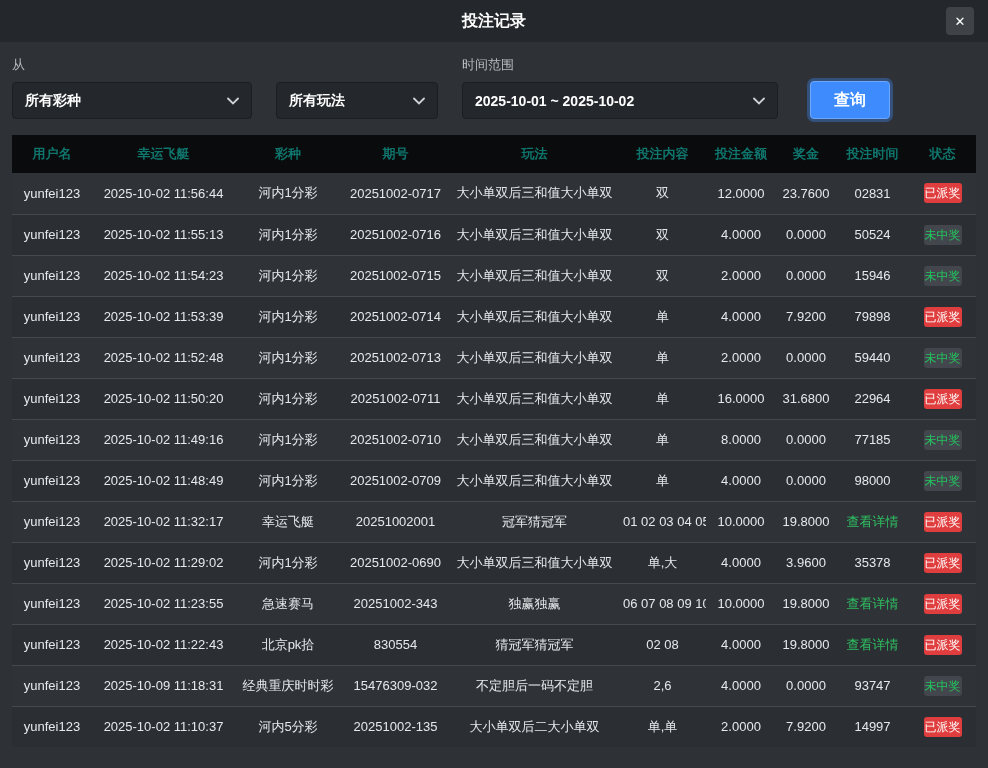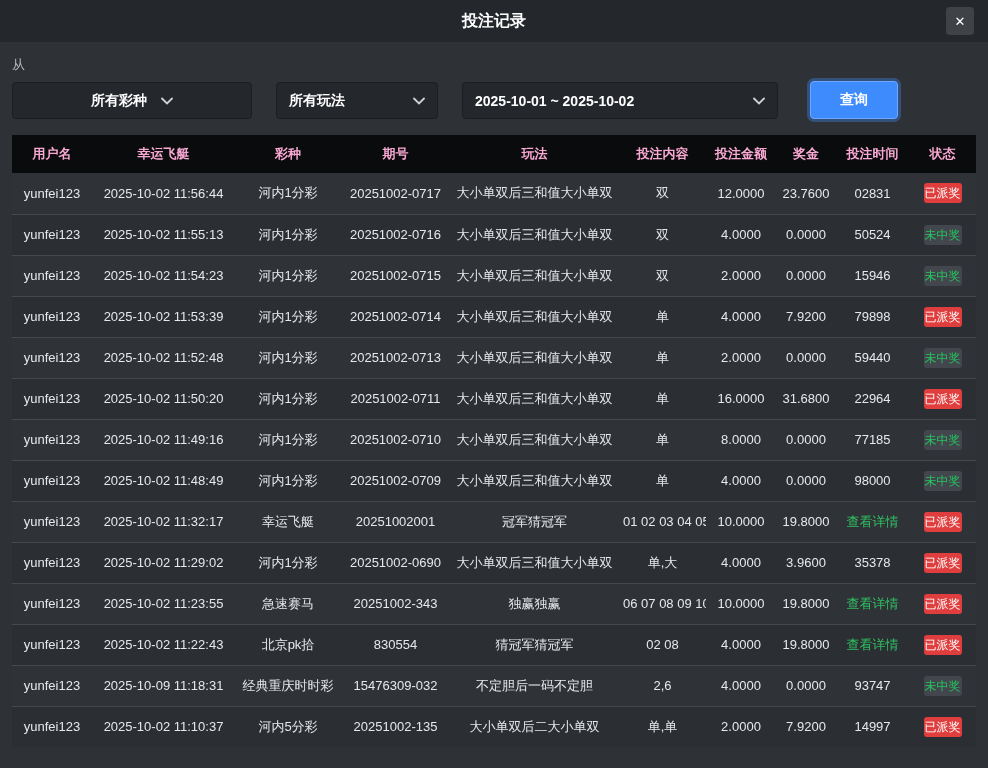--- a/index.html
+++ b/index.html
@@ -32,35 +32,35 @@
   }
   .filter-col { display: flex; flex-direction: column; gap: 8px; }
   .filter-label { font-size: 13px; color: #b9bdc1; }
   .select-box {
     height: 37px; background: #24272c; border: 1px solid #1a1d21;
     border-radius: 4px; display: flex; align-items: center;
     justify-content: space-between; padding: 0 12px; cursor: pointer;
   }
   .select-text { font-size: 14px; font-weight: bold; color: #ffffff; white-space: nowrap; }
   .chev { width: 12px; height: 8px; flex: 0 0 auto; margin-left: 14px; }
-  .w1 { width: 240px; justify-content: center; }
+  .w1 { width: 240px; }
   .w2 { width: 162px; }
   .w3 { width: 316px; }
   .query-btn {
-    height: 38px; width: 88px; margin-left: 8px; margin-bottom: 0;
-    background: #3d8bfd; color: #ffffff; font-size: 14px; font-weight: bold;
+    height: 38px; width: 80px; margin-left: 8px; margin-bottom: 0;
+    background: #3d8bfd; color: #ffffff; font-size: 16px; font-weight: bold;
     border: 1px solid #6ea8fe; border-radius: 4px; cursor: pointer;
     box-shadow: 0 0 0 3px rgba(61, 139, 253, 0.35);
   }
 
   
   .table-wrap { padding: 0 12px; flex: 1 1 auto; overflow: hidden; }
   table { width: 100%; border-collapse: collapse; table-layout: fixed; }
   thead th {
-    background: #0a0b0c; color: #f9a8d4; font-size: 13px; font-weight: bold;
+    background: #0a0b0c; color: #0f766e; font-size: 13px; font-weight: bold;
     height: 38px; text-align: center; padding: 0 4px; white-space: nowrap;
     overflow: hidden;
   }
   tbody td {
     height: 41px; font-size: 13px; color: #e6e8ea; text-align: center;
     padding: 0 4px; white-space: nowrap; overflow: hidden;
     border-top: 1px solid #45494e;
   }
   tbody tr:nth-child(odd)  { background: #2f3338; }
   tbody tr:nth-child(even) { background: #2b2f34; }
@@ -100,20 +100,21 @@
     <div class="filter-col">
       <div class="select-box w2">
         <span class="select-text">所有玩法</span>
         <svg class="chev" viewBox="0 0 12 8">
           <path d="M1 1.5 L6 6.5 L11 1.5" stroke="#cfd3d7" stroke-width="1.8" fill="none" stroke-linecap="round"></path>
         </svg>
       </div>
     </div>
 
     <div class="filter-col">
+      <div class="filter-label">时间范围</div>
       <div class="select-box w3">
         <span class="select-text">2025-10-01 ~ 2025-10-02</span>
         <svg class="chev" viewBox="0 0 12 8">
           <path d="M1 1.5 L6 6.5 L11 1.5" stroke="#cfd3d7" stroke-width="1.8" fill="none" stroke-linecap="round"></path>
         </svg>
       </div>
     </div>
 
     <button class="query-btn">查询</button>
   </div>

